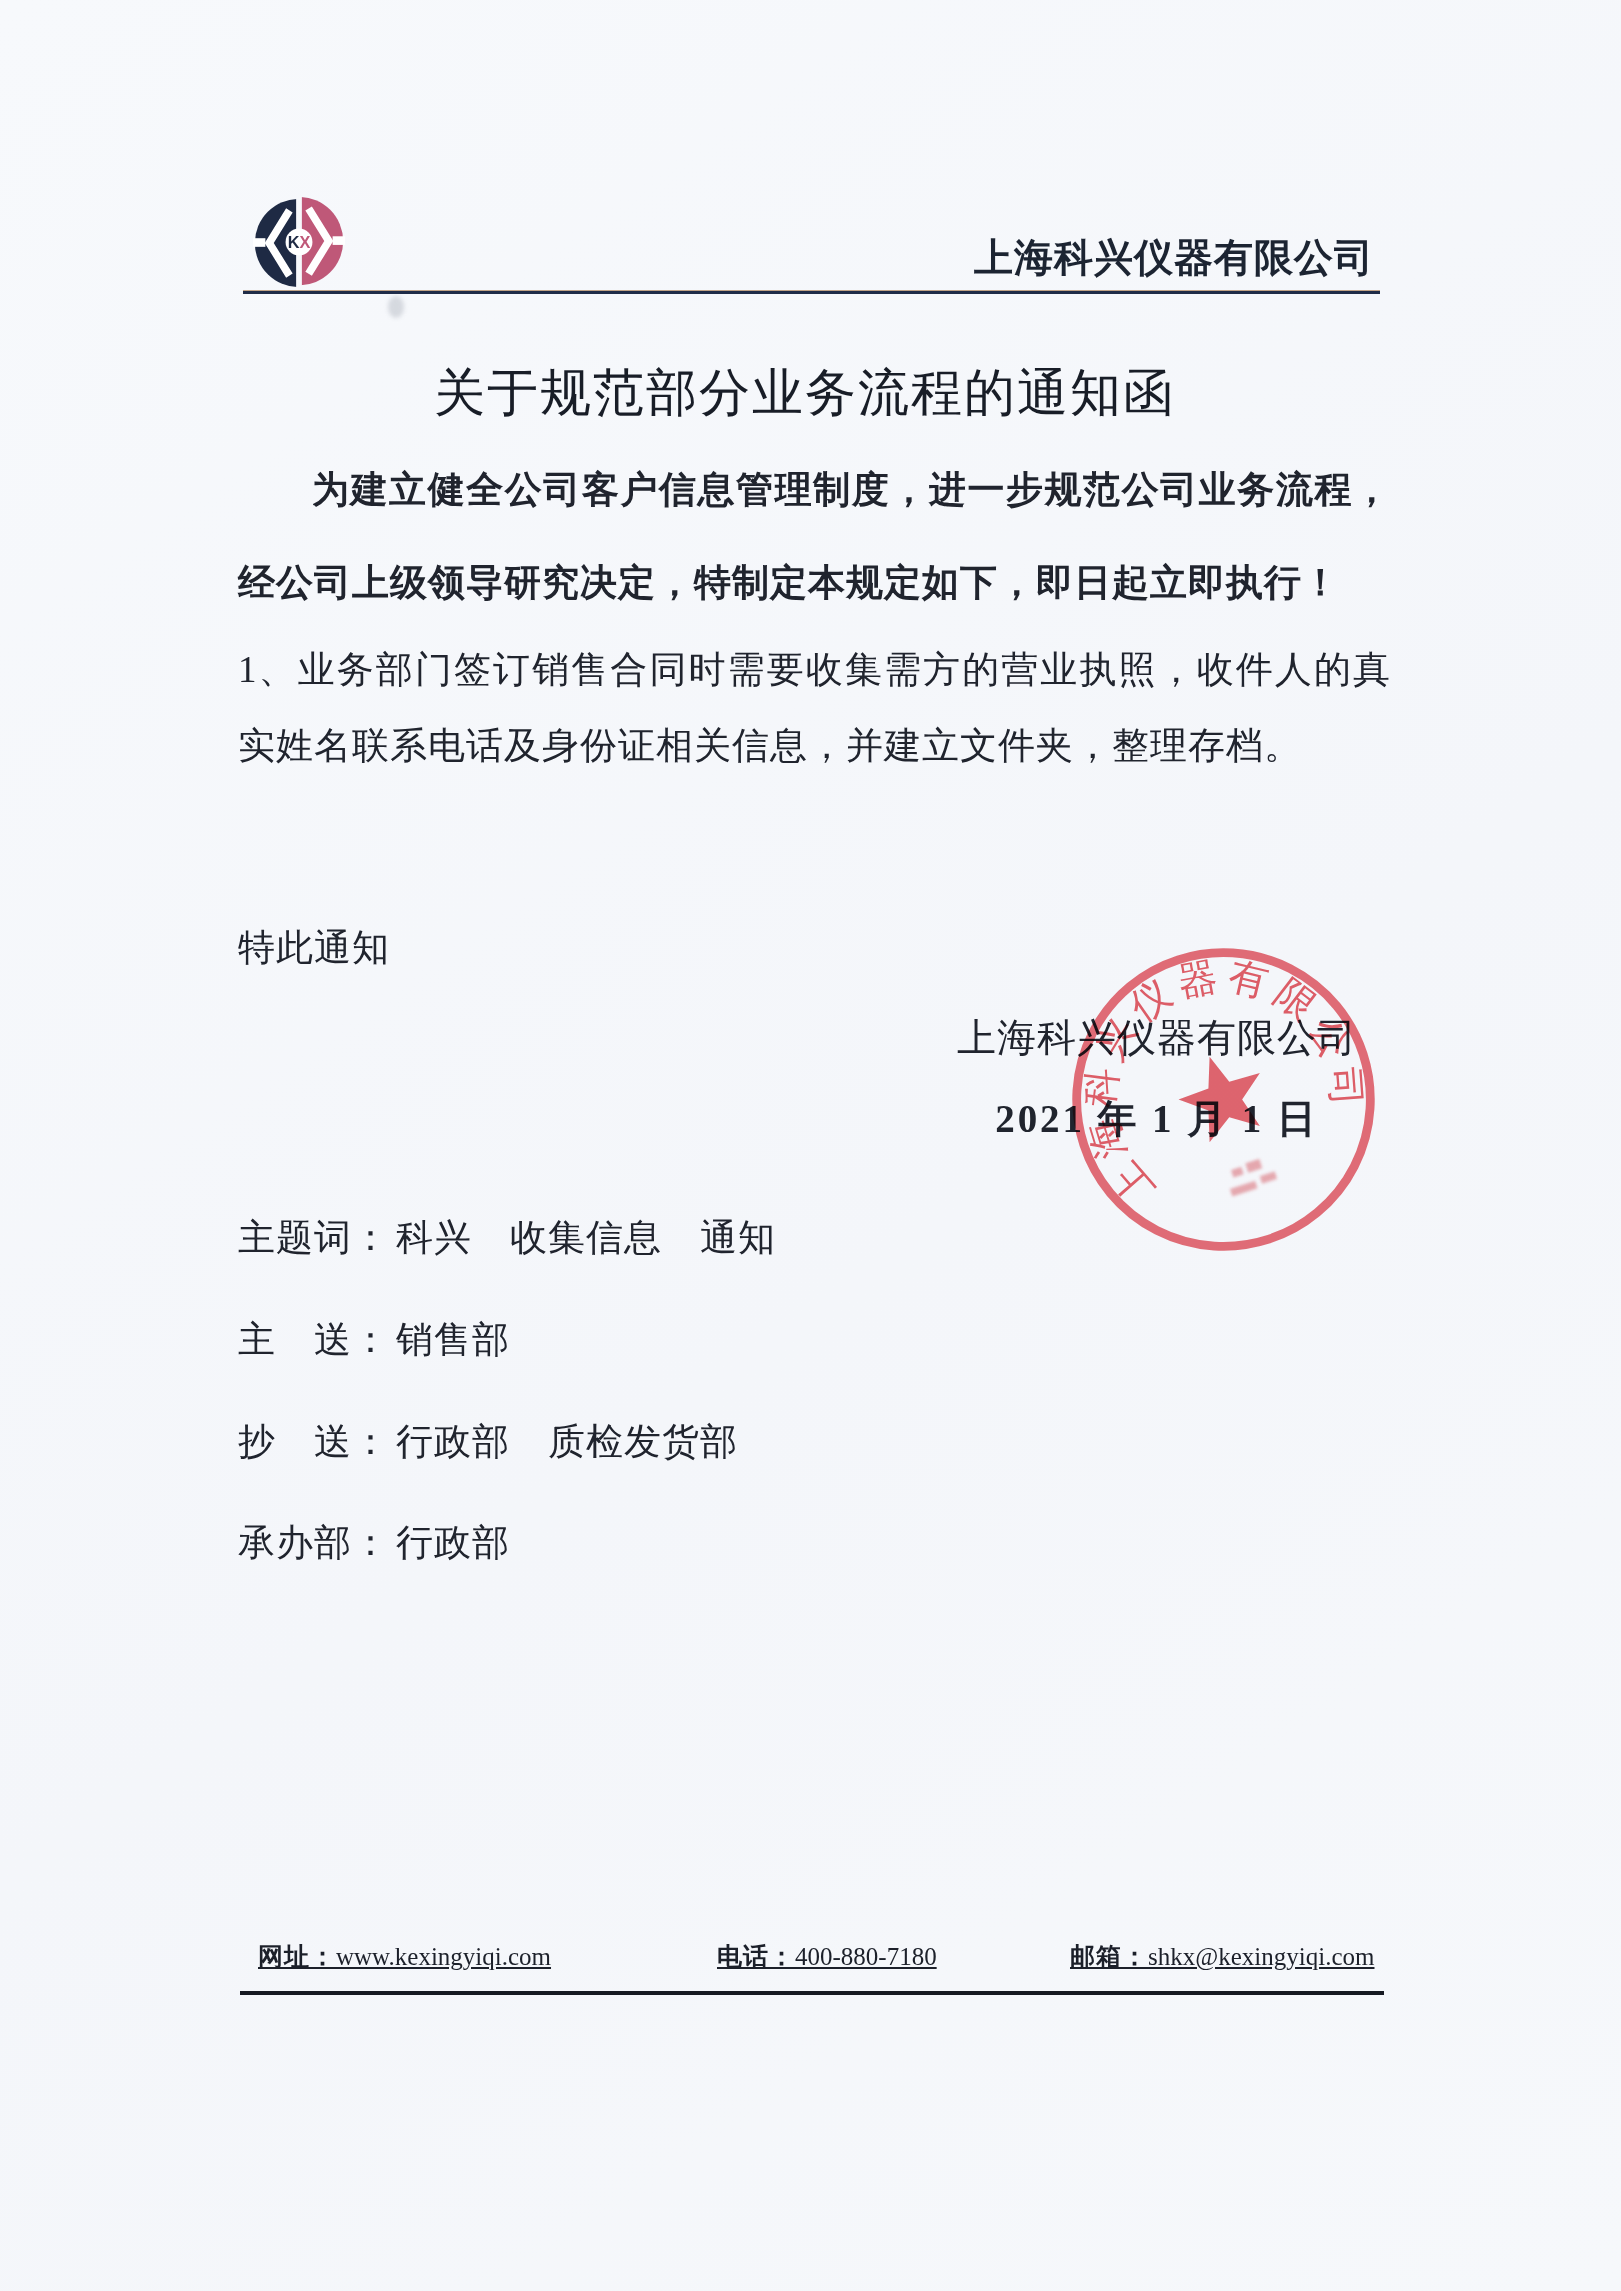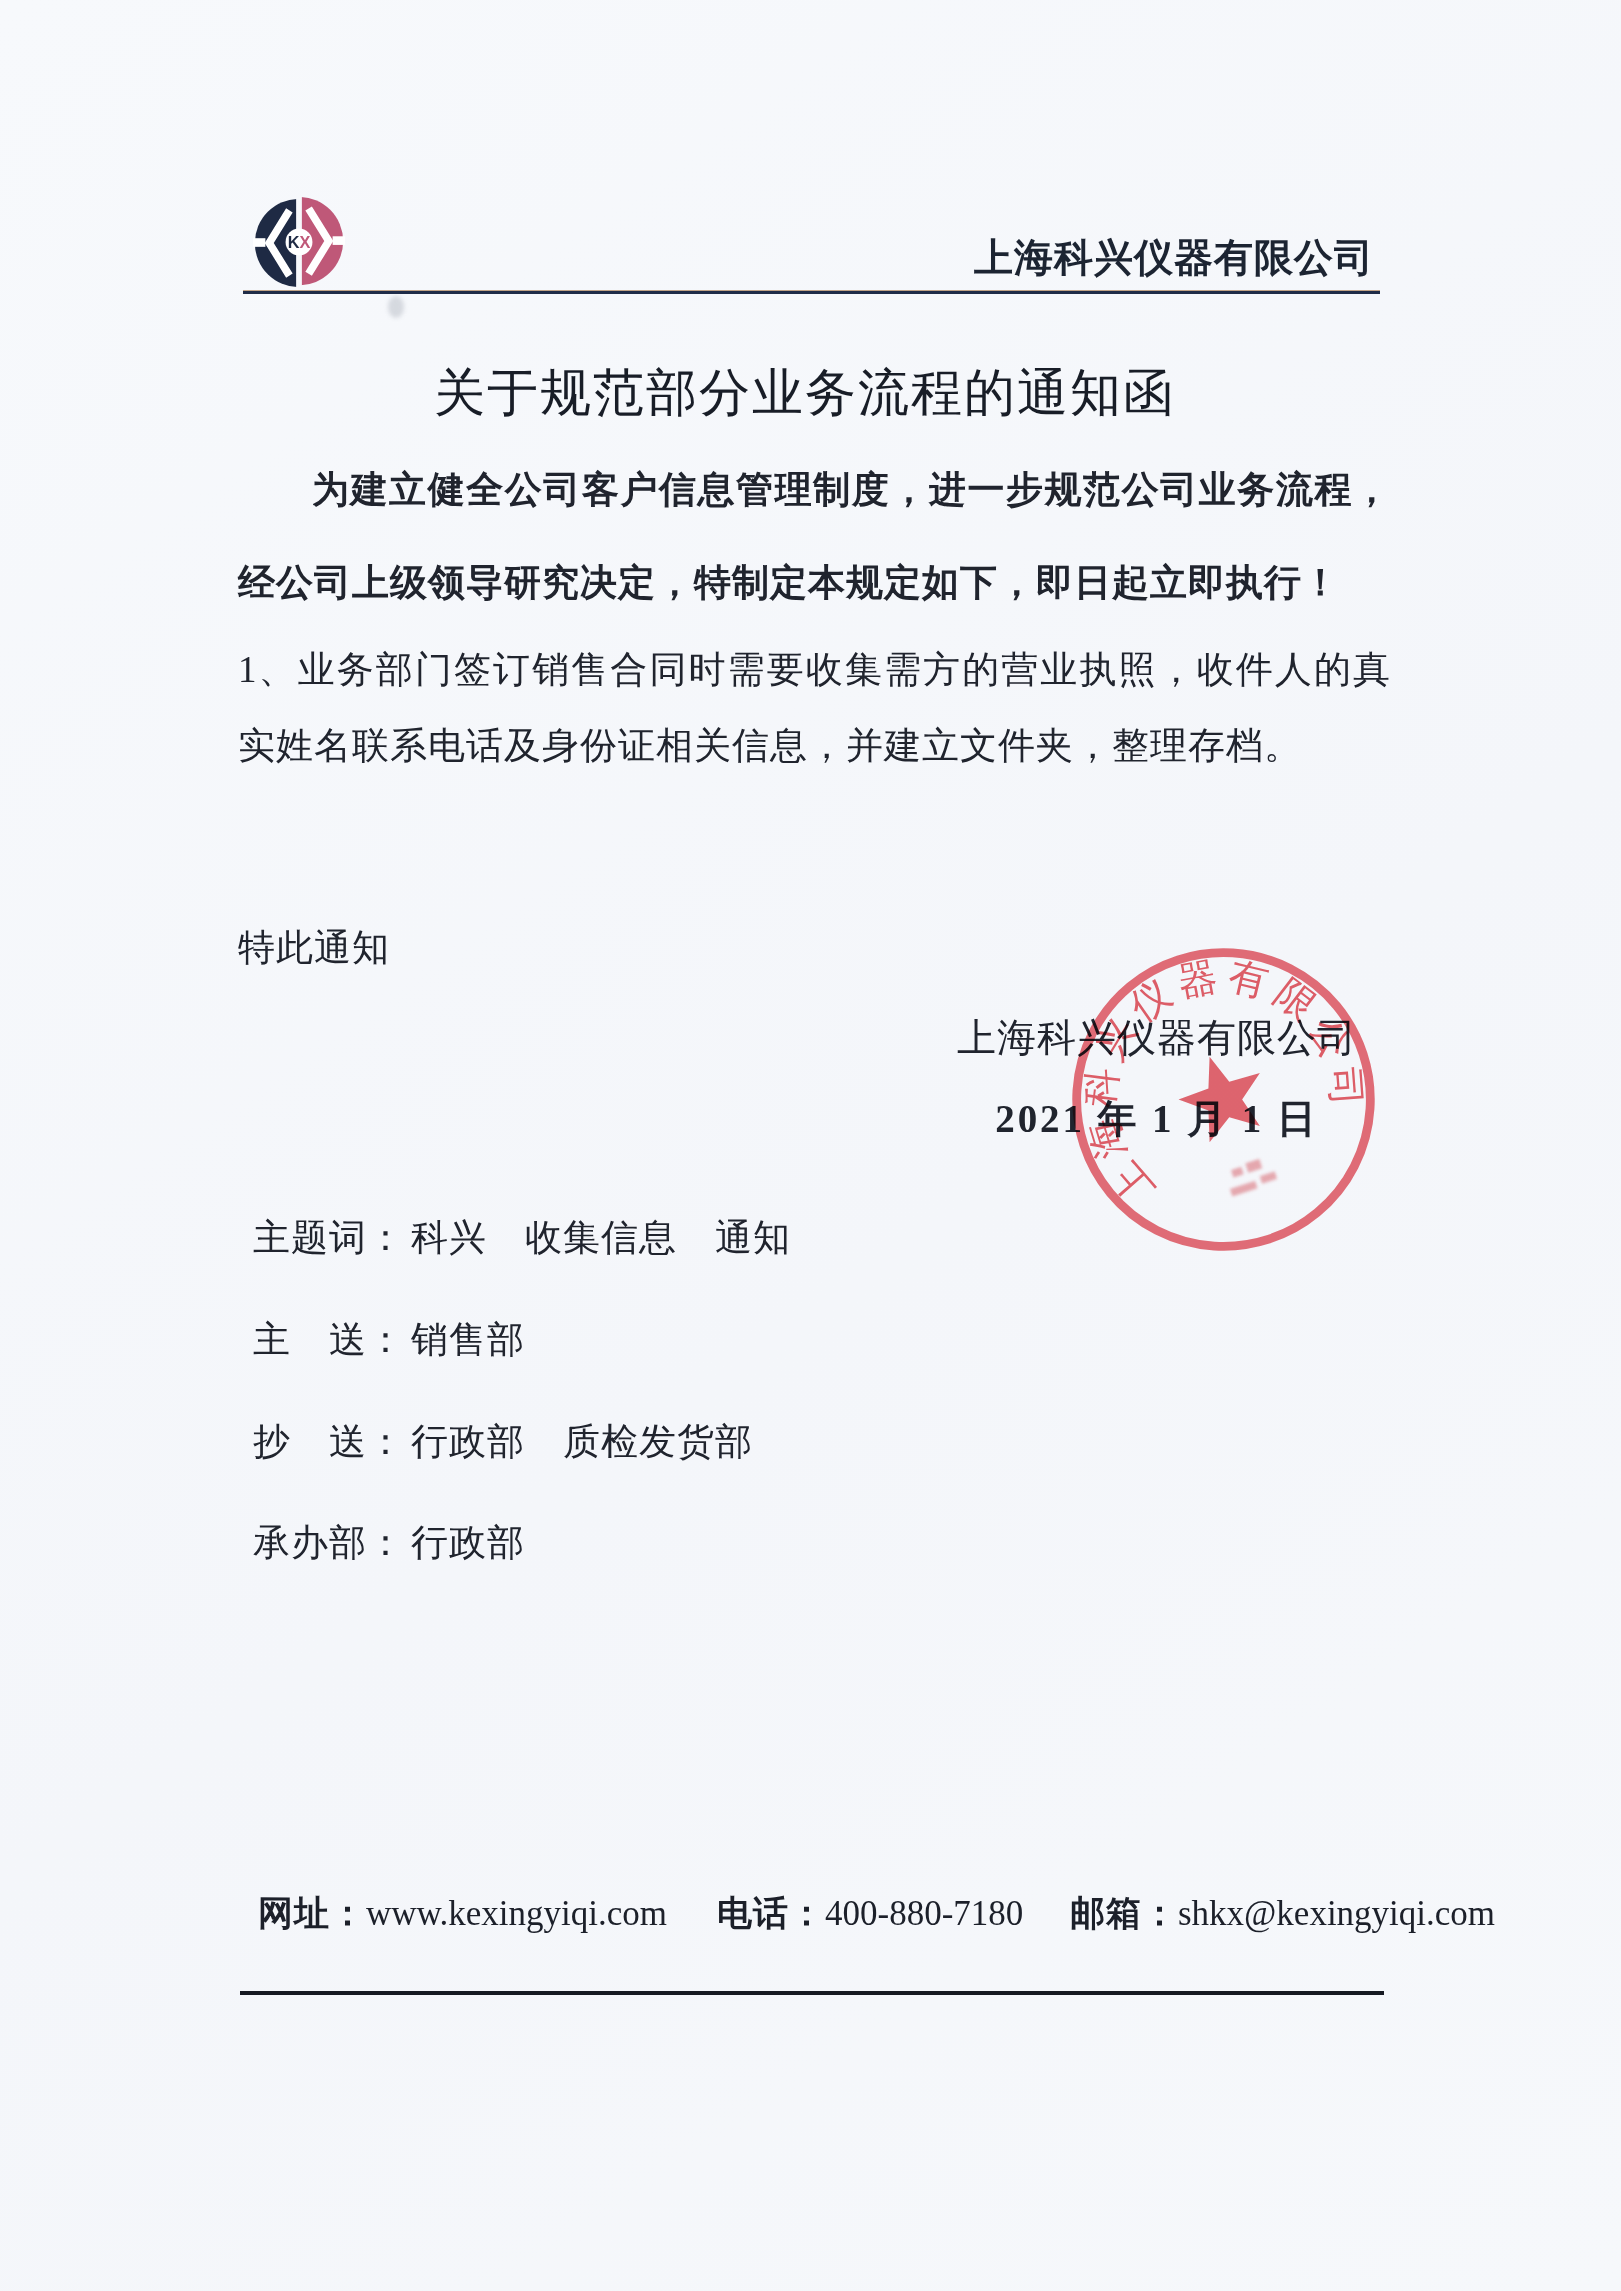--- a/index.html
+++ b/index.html
@@ -47,32 +47,32 @@
   .sig .sig-company{line-height:55px;letter-spacing:1px;}
   .sig .sig-date{line-height:49px;margin-top:29px;letter-spacing:2.9px;font-weight:bold;}
   .stamp{
     position:absolute;left:1062px;top:938px;width:323px;height:323px;
     transform:rotate(-18deg);
     mix-blend-mode:multiply;opacity:.92;
     pointer-events:none;
   }
   
   .meta-row{
-    position:absolute;left:253px;font-size:37px;color:#20242e;letter-spacing:1px;
+    position:absolute;left:238px;font-size:37px;color:#20242e;letter-spacing:1px;
     white-space:nowrap;
     text-align:center;
   }
   .meta-row .meta-label{margin-right:5.9px;}
   .m0{top:1213px}.m1{top:1315px}.m2{top:1417px}.m3{top:1518px}
   
   .footer-rule{
     position:absolute;left:240px;top:1991px;width:1144px;height:3.9px;background:#161a22;
   }
   .footer-group{
-    position:absolute;top:1890px;font-size:35px;color:#1c202a;white-space:nowrap;
+    position:absolute;top:1940px;font-size:25px;color:#1c202a;white-space:nowrap;text-decoration:underline;
   }
   .footer-group .f-label{font-weight:700;letter-spacing:1px;}
   .f0{left:258px}.f1{left:717px}.f2{left:1070px}
   .smudge{
     position:absolute;left:388px;top:296px;width:15.7px;height:21.6px;border-radius:50%;
     background:#9aa0ac;opacity:.35;filter:blur(2px);
   }
 </style>
 </head>
 <body>

